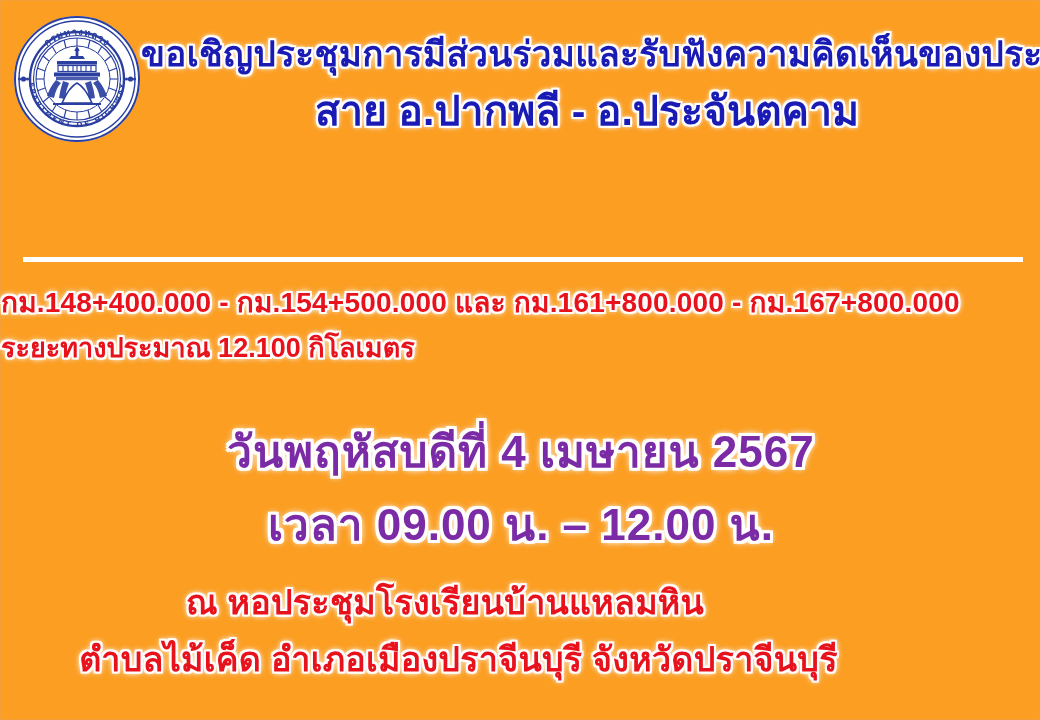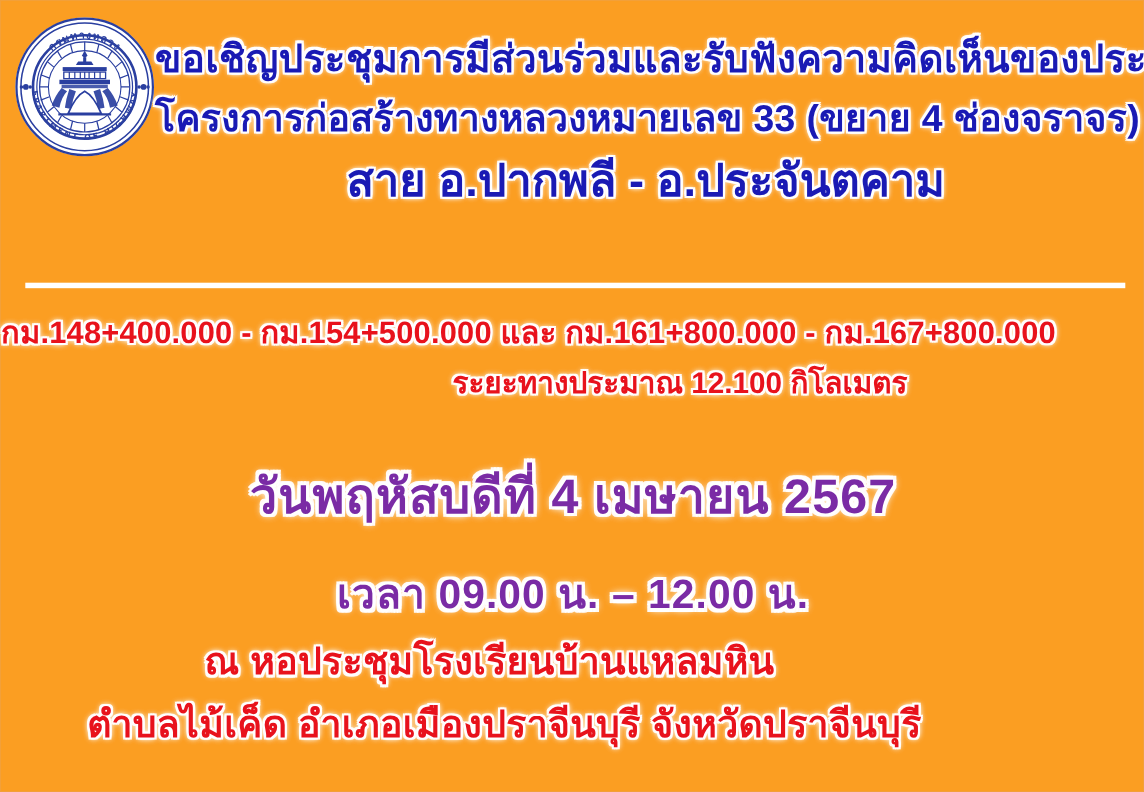--- a/index.html
+++ b/index.html
@@ -65,36 +65,36 @@
     height: 5px;
     background: #ffffff;
   }
 
   
   #station-block {
     position: absolute;
     left: 0;
     top: 284px;
     width: 824px;
-    text-align: right;
+    text-align: left;
   }
   .red-line {
     color: #e8121c;
     font-weight: bold;
     white-space: nowrap;
     line-height: 1.25;
     text-shadow:
        0 0 7px #ffffff, 0 0 7px #ffffff, 0 0 5px #ffffff,
        2px 2px 0 rgba(255,255,255,.95), -2px 2px 0 rgba(255,255,255,.95),
        2px -2px 0 rgba(255,255,255,.95), -2px -2px 0 rgba(255,255,255,.95),
        0 2px 0 rgba(255,255,255,.95), 0 -2px 0 rgba(255,255,255,.95),
        2px 0 0 rgba(255,255,255,.95), -2px 0 0 rgba(255,255,255,.95);
   }
   #station-km { font-size: 28px; letter-spacing: .2px; }
-  #station-distance { font-size: 27px; margin-top: 12px; padding-left: 20px; }
+  #station-distance { font-size: 27px; margin-top: 12px; }
 
   
   #event-block {
     position: absolute;
     left: 0;
     top: 425px;
     width: 1040px;
     text-align: center;
   }
   .purple-line {
@@ -103,21 +103,21 @@
     white-space: nowrap;
     line-height: 1.2;
     text-shadow:
        0 0 9px #ffffff, 0 0 9px #ffffff, 0 0 6px #ffffff,
        3px 3px 0 rgba(255,255,255,.95), -3px 3px 0 rgba(255,255,255,.95),
        3px -3px 0 rgba(255,255,255,.95), -3px -3px 0 rgba(255,255,255,.95),
        0 3px 0 rgba(255,255,255,.95), 0 -3px 0 rgba(255,255,255,.95),
        3px 0 0 rgba(255,255,255,.95), -3px 0 0 rgba(255,255,255,.95);
   }
   #event-date { font-size: 44px; letter-spacing: 1px; }
-  #event-time { font-size: 37px; margin-top: 40px; letter-spacing: 1px; }
+  #event-time { font-size: 44px; margin-top: 20px; letter-spacing: 1px; }
 
   
   #venue-block {
     position: absolute;
     left: 0;
     top: 580px;
     width: 888px;
     text-align: center;
   }
   #venue-name { font-size: 34px; letter-spacing: .3px; }
@@ -207,21 +207,20 @@
         <textPath href="#arcTop" startOffset="50%" text-anchor="middle" side="left">กรมทางหลวง</textPath>
       </text>
       <text font-family="'DejaVu Sans', sans-serif" font-size="7" font-weight="bold" fill="#2a3fa0" letter-spacing="2.2">
         <textPath href="#arcBottom" startOffset="50%" text-anchor="middle">DEPARTMENT OF HIGHWAYS</textPath>
       </text>
     </svg>
   </div>
 
   <div id="header-block">
     <div class="hdr-line" id="hdr-line-1">ขอเชิญประชุมการมีส่วนร่วมและรับฟังความคิดเห็นของประชาชน</div>
-    <div class="hdr-line" id="hdr-line-2">โครงการก่อสร้างทางหลวงหมายเลข 33 (ขยาย 4 ช่องจราจร)</div>
     <div class="hdr-line" id="hdr-line-3">สาย อ.ปากพลี - อ.ประจันตคาม</div>
   </div>
 
   <div id="divider"></div>
 
   <div id="station-block">
     <div class="red-line" id="station-km">กม.148+400.000 - กม.154+500.000 และ กม.161+800.000 - กม.167+800.000</div>
     <div class="red-line" id="station-distance">ระยะทางประมาณ 12.100 กิโลเมตร</div>
   </div>
 

